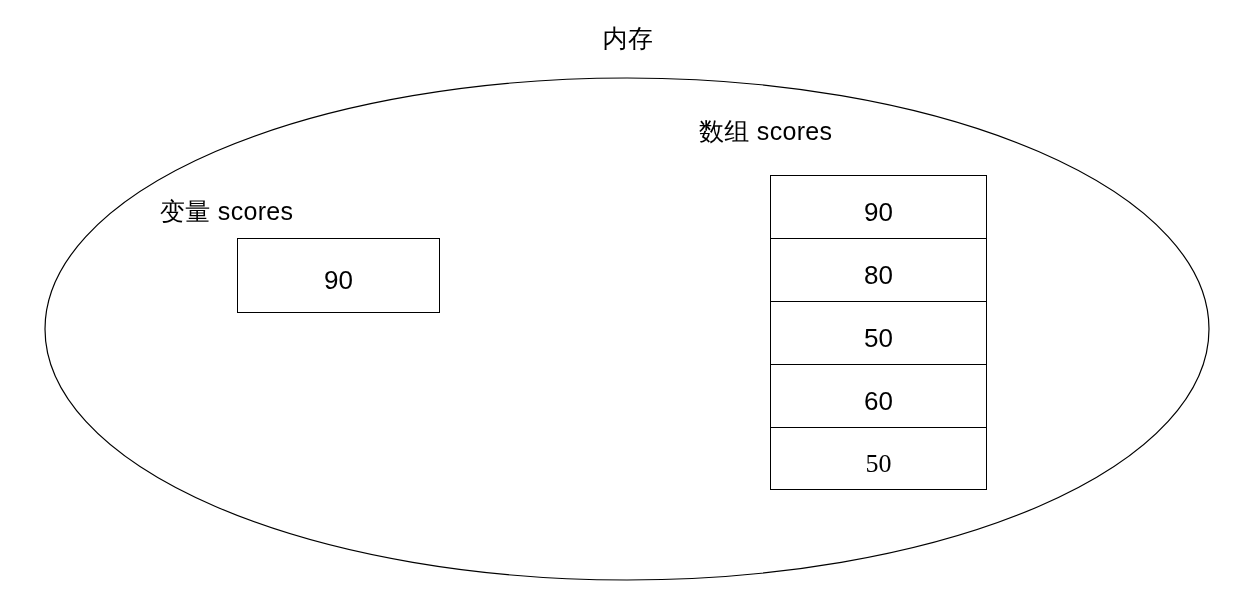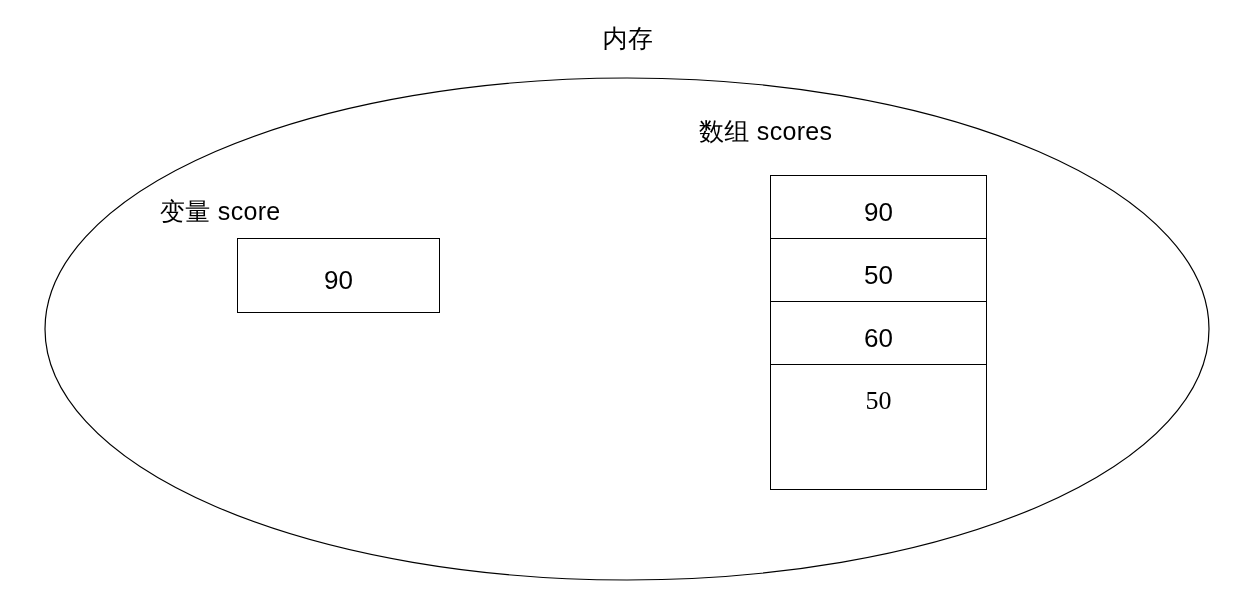--- a/index.html
+++ b/index.html
@@ -108,31 +108,34 @@
 <body>
 
 <div id="canvas">
 
   <svg id="memory-ellipse-svg" viewBox="0 0 1256 596" xmlns="http://www.w3.org/2000/svg">
     <ellipse cx="627" cy="329" rx="582" ry="251" fill="#ffffff" stroke="#000000" stroke-width="1.2"></ellipse>
   </svg>
 
   <div class="diagram-title">内存</div>
 
-  <div class="group-label" id="variable-label">变量 score</div>
+  <div class="group-label" id="variable-label">变量 scores</div>
 
   <div id="variable-box">
     <div class="cell-value">90</div>
   </div>
 
   <div class="group-label" id="array-label">数组 scores</div>
 
   <div id="array-box">
     <div class="array-cell">
       <div class="cell-value">90</div>
+    </div>
+    <div class="array-cell">
+      <div class="cell-value">80</div>
     </div>
     <div class="array-cell">
       <div class="cell-value">50</div>
     </div>
     <div class="array-cell">
       <div class="cell-value">60</div>
     </div>
     <div class="array-cell">
       <div class="cell-value">50</div>
     </div>

